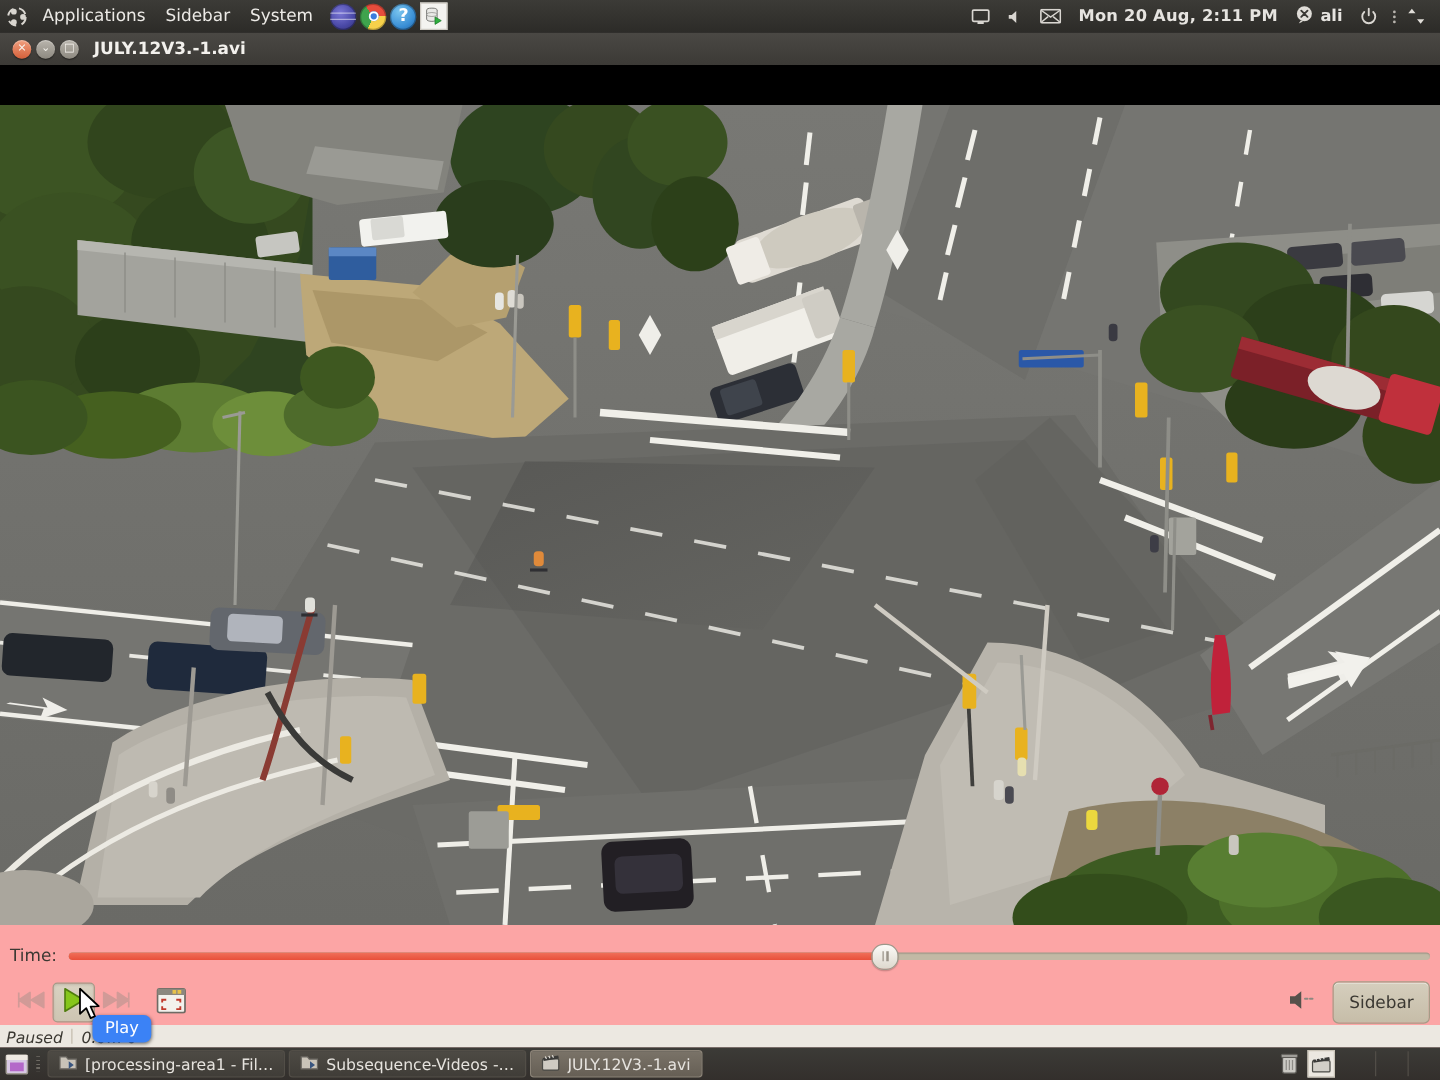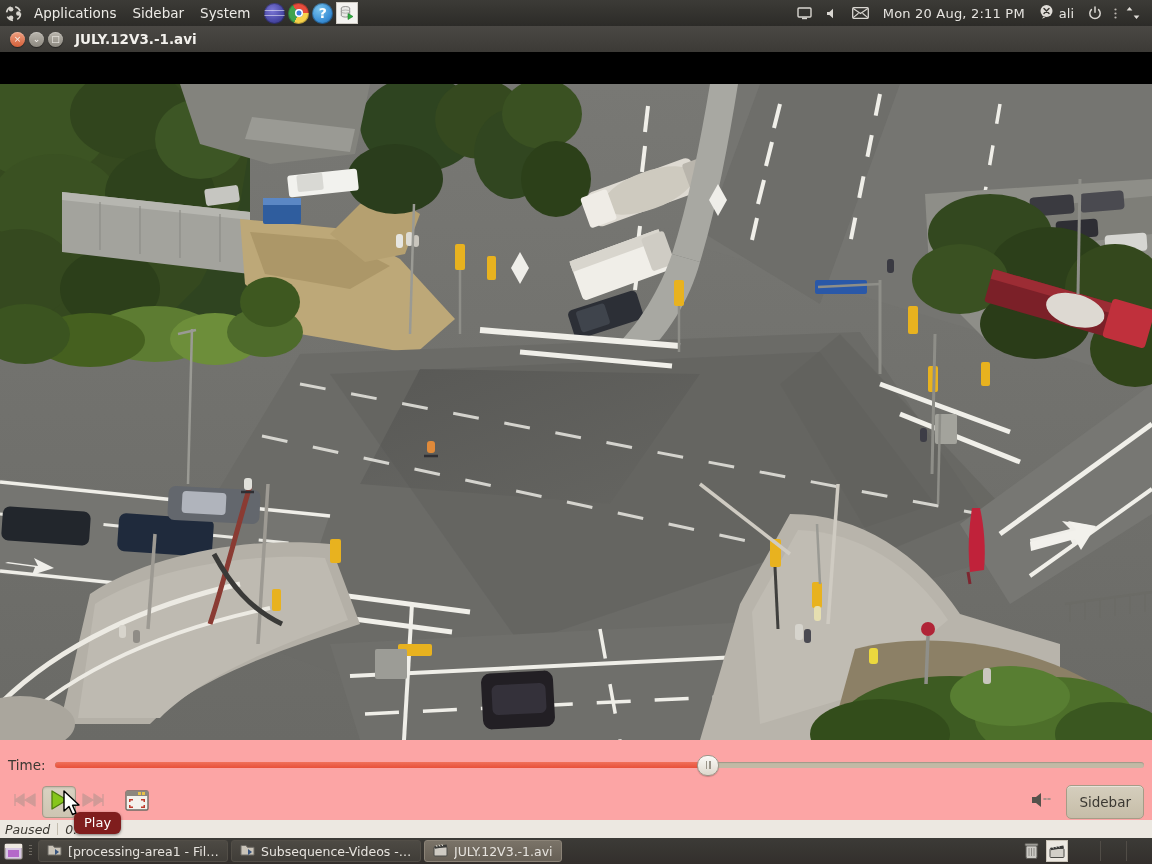--- a/index.html
+++ b/index.html
@@ -47,21 +47,21 @@
     border-radius:50%;
     background:radial-gradient(circle at 35% 30%,#79c4ee 0%,#3a8fd6 60%,#1c5e9e 100%);
     color:#fff; font-size:14px; font-weight:bold; line-height:21px; text-align:center;
     box-shadow:inset 0 0 0 1px rgba(0,0,0,.3);
   }
   .ic-media-db{
     background:#f4f3f0; border:1px solid #cfcbc4;
     display:flex; align-items:center; justify-content:center;
     width:22px; height:22px;
   }
-  .tray{ margin-left:auto; display:flex; align-items:center; gap:2px; padding-right:6px; }
+  .tray{ margin-left:auto; display:flex; align-items:center; gap:2px; padding-right:6px;font-weight:bold; }
   .tray-item{ display:flex; align-items:center; gap:5px; padding:0 6px; height:26px; color:#e6e4e0; font-size:13px; }
   .clock{ letter-spacing:.2px; }
 
   
   .win-title{
     position:absolute; left:0; top:26px; width:1152px; height:26px;
     background:linear-gradient(to bottom,#4a4844 0%,#3c3a36 100%);
     display:flex; align-items:center; padding-left:10px;
   }
   .wbtns{ display:flex; gap:4px; align-items:center; }
@@ -123,21 +123,21 @@
     box-shadow:inset 0 1px 0 rgba(255,255,255,.45);
   }
 
   .statusbar{ position:absolute; left:0; top:820px; width:1152px; height:18px;
               background:#ece8e1; display:flex; align-items:center;
               font-size:12.5px; color:#3b3832; padding-left:5px;font-style:italic; }
   .statusbar .sep{ width:1px; height:12px; background:#c3bcae; margin:0 7px; }
 
   .tooltip{
     position:absolute; left:74px; top:812px; padding:3px 10px 4px;
-    background:#7f1d1d; color:#fff; font-size:13px; border-radius:6px;
+    background:#3b82f6; color:#fff; font-size:13px; border-radius:6px;
     box-shadow:0 1px 3px rgba(0,0,0,.5); z-index:40;
   }
   .cursor{ position:absolute; left:62px; top:790px; z-index:41; }
 
   
   .taskbar{
     position:absolute; left:0; top:838px; width:1152px; height:26px;
     background:linear-gradient(to bottom,#3c3b37 0%,#332f2c 100%);
     display:flex; align-items:center; gap:0;
   }

